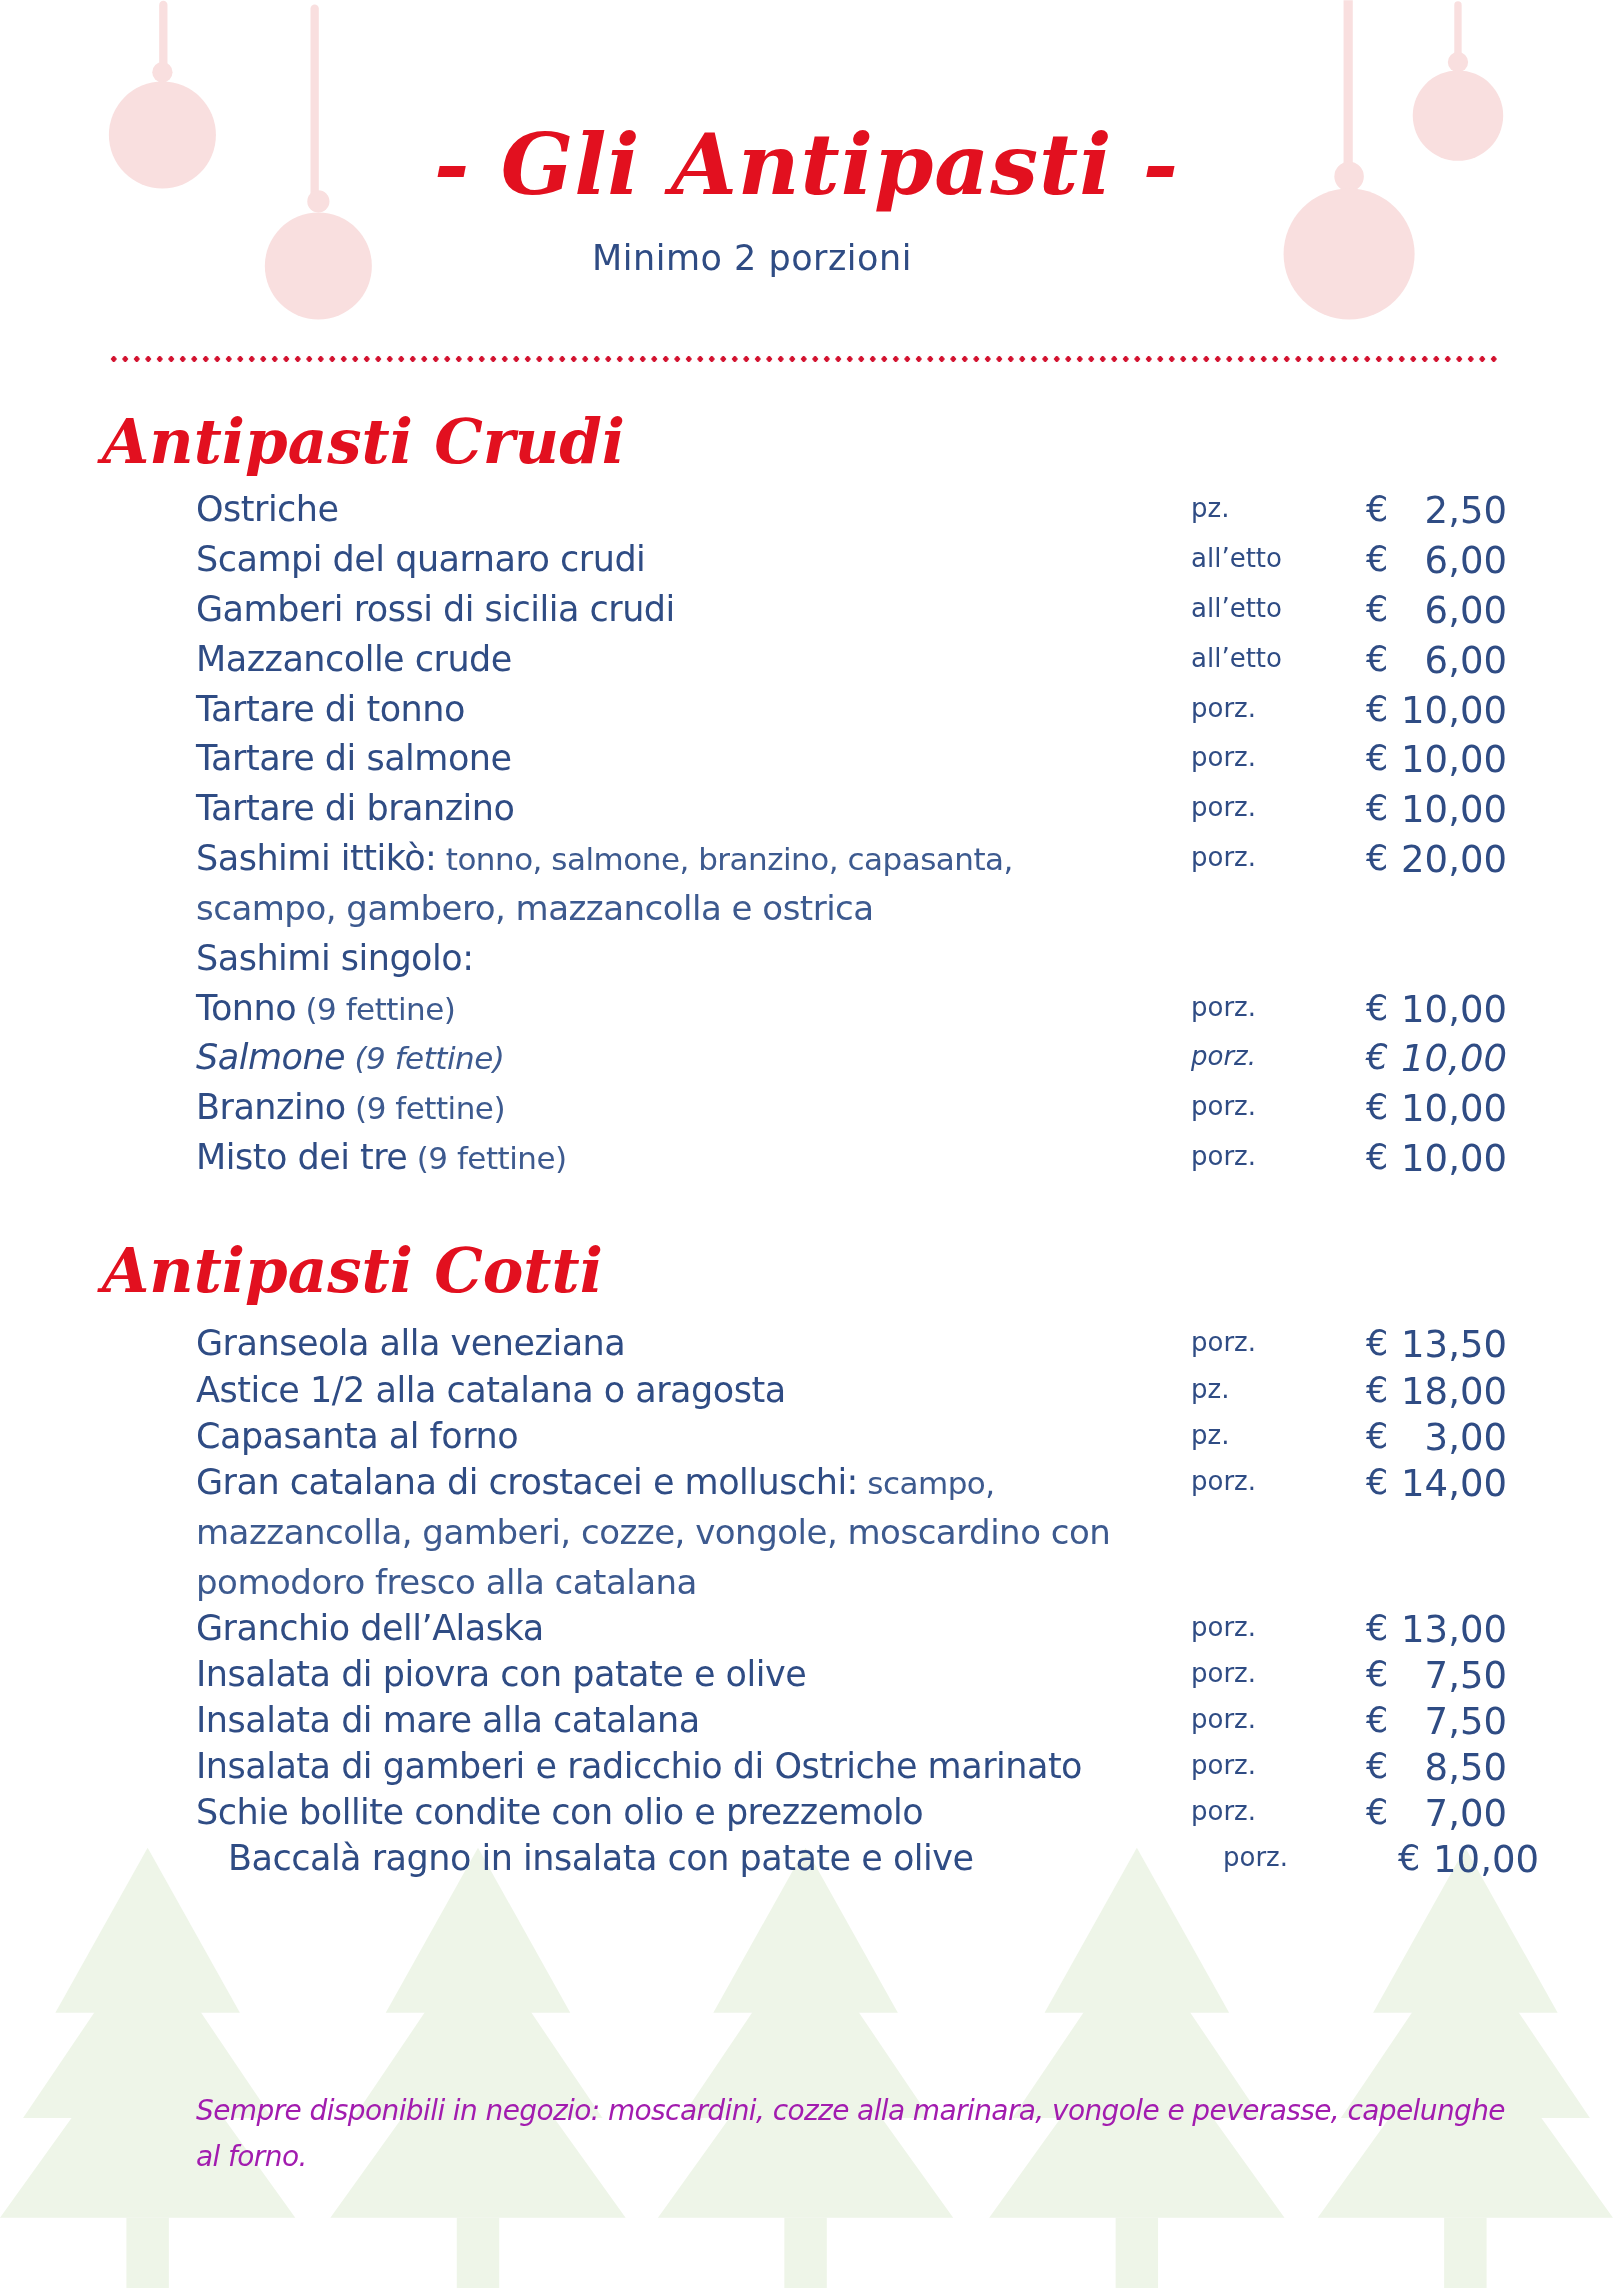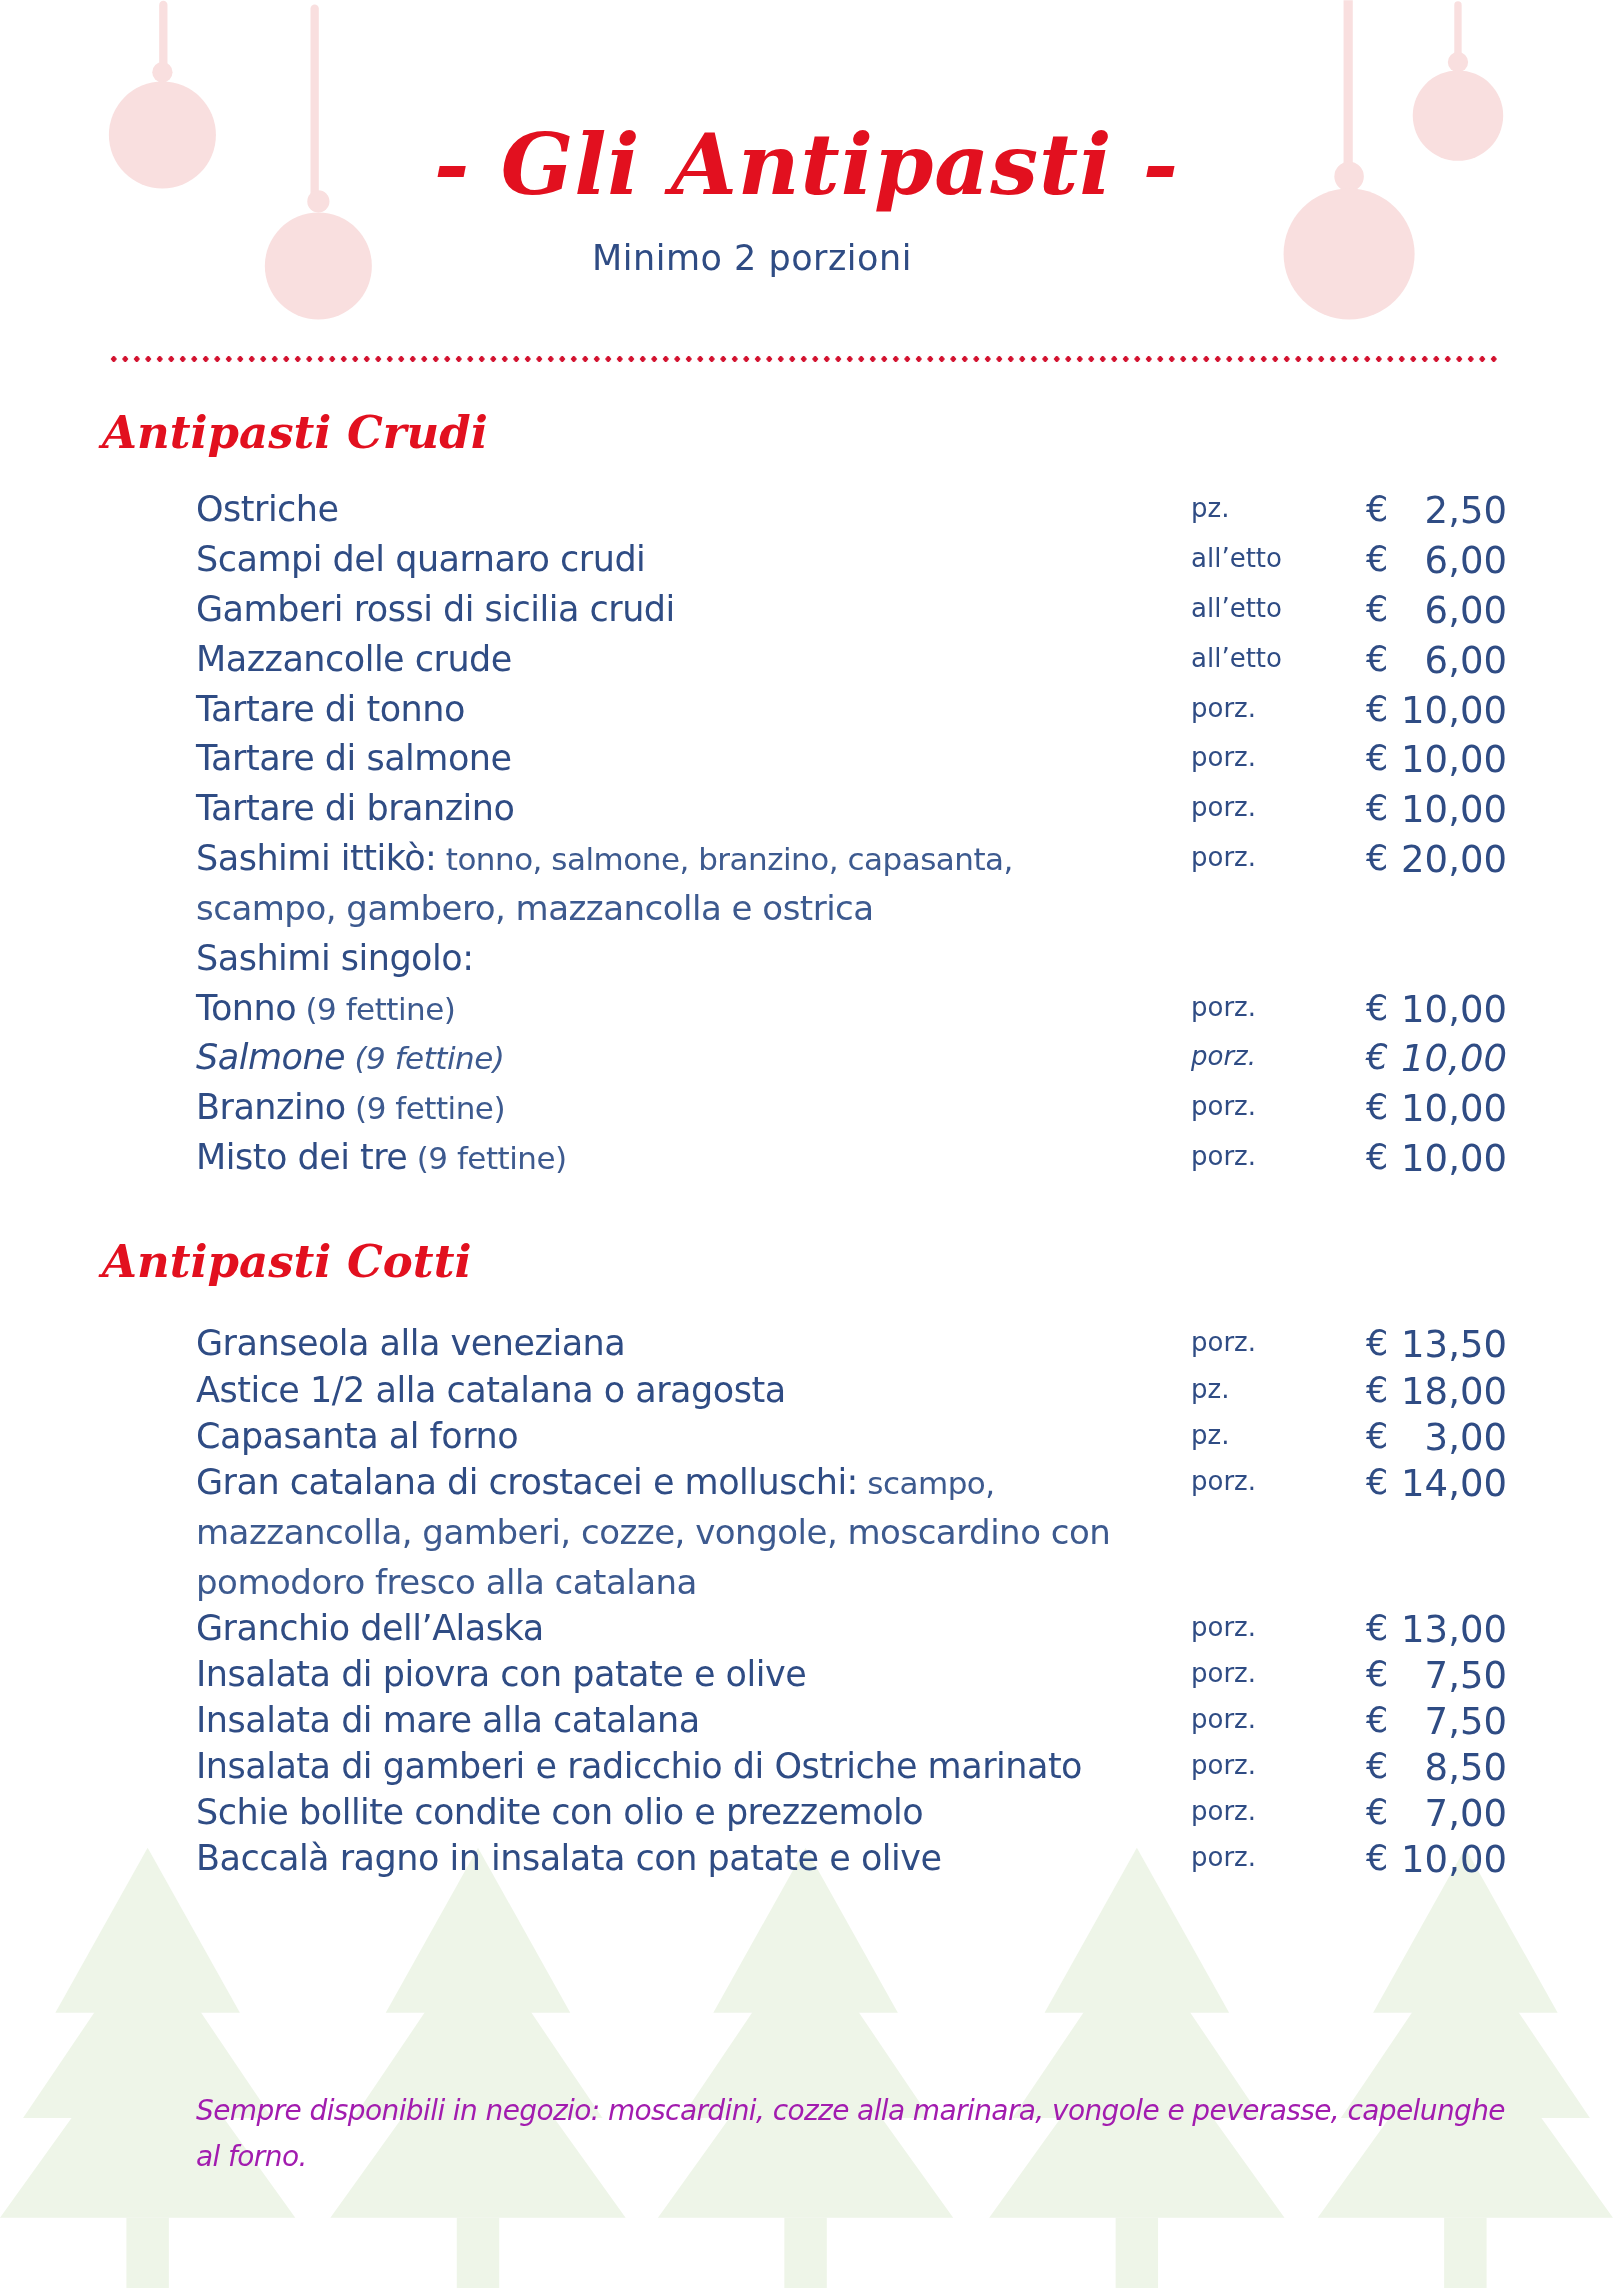--- a/index.html
+++ b/index.html
@@ -12,21 +12,21 @@
            font-family:"DejaVu Serif", serif; font-style:italic; font-weight:bold;
            font-size:85px; color:#e2101f; letter-spacing:0.9px; }
   .subtitle { position:absolute; top:238px; left:0; width:1504px; text-align:center;
               font-family:"DejaVu Sans", sans-serif; font-size:35px;
               color:#2f4c84; letter-spacing:0.5px; }
   .dots { position:absolute; top:356px; left:108px; width:1394px; height:5.5px;
           background-image:radial-gradient(circle, #d3122f 2.4px, transparent 2.8px);
           background-size:11.5px 5.5px; background-repeat:repeat-x; }
 
   .section-title { position:absolute; left:102px; font-family:"DejaVu Serif", serif;
-                   font-style:italic; font-weight:bold; font-size:45px; color:#e2101f; }
+                   font-style:italic; font-weight:bold; font-size:61px; color:#e2101f; }
 
   .row { position:absolute; left:196px; width:1311px; height:44px; }
   .name { position:absolute; left:0; top:0; font-size:35px; white-space:nowrap;
           letter-spacing:-0.5px; }
   .name .desc { font-weight:normal; color:#3d5a8f; font-size:31px;text-align:center; }
   .unit { position:absolute; left:995px; top:3.7px; font-size:26px; white-space:nowrap; }
   .euro { position:absolute; left:1170px; top:0; font-size:35px; }
   .price { position:absolute; right:0; top:0; font-size:37px; text-align:right; }
   .cont { position:absolute; left:196px; font-size:34px; color:#3d5a8f; white-space:nowrap; letter-spacing:-0.5px; }
 
@@ -224,21 +224,21 @@
     <span class="unit">porz.</span>
     <span class="euro">€</span>
     <span class="price">8,50</span>
   </div>
   <div class="row" style="top:1792px;">
     <span class="name">Schie bollite condite con olio e prezzemolo</span>
     <span class="unit">porz.</span>
     <span class="euro">€</span>
     <span class="price">7,00</span>
   </div>
-  <div class="row" style="top:1838px;">
+  <div class="row" style="top:1838px;margin-left:32px;">
     <span class="name">Baccalà ragno in insalata con patate e olive</span>
     <span class="unit">porz.</span>
     <span class="euro">€</span>
     <span class="price">10,00</span>
   </div>
 
   <div class="footer">Sempre disponibili in negozio: moscardini, cozze alla marinara, vongole e peverasse, capelunghe al forno.</div>
 </div>
 
 

